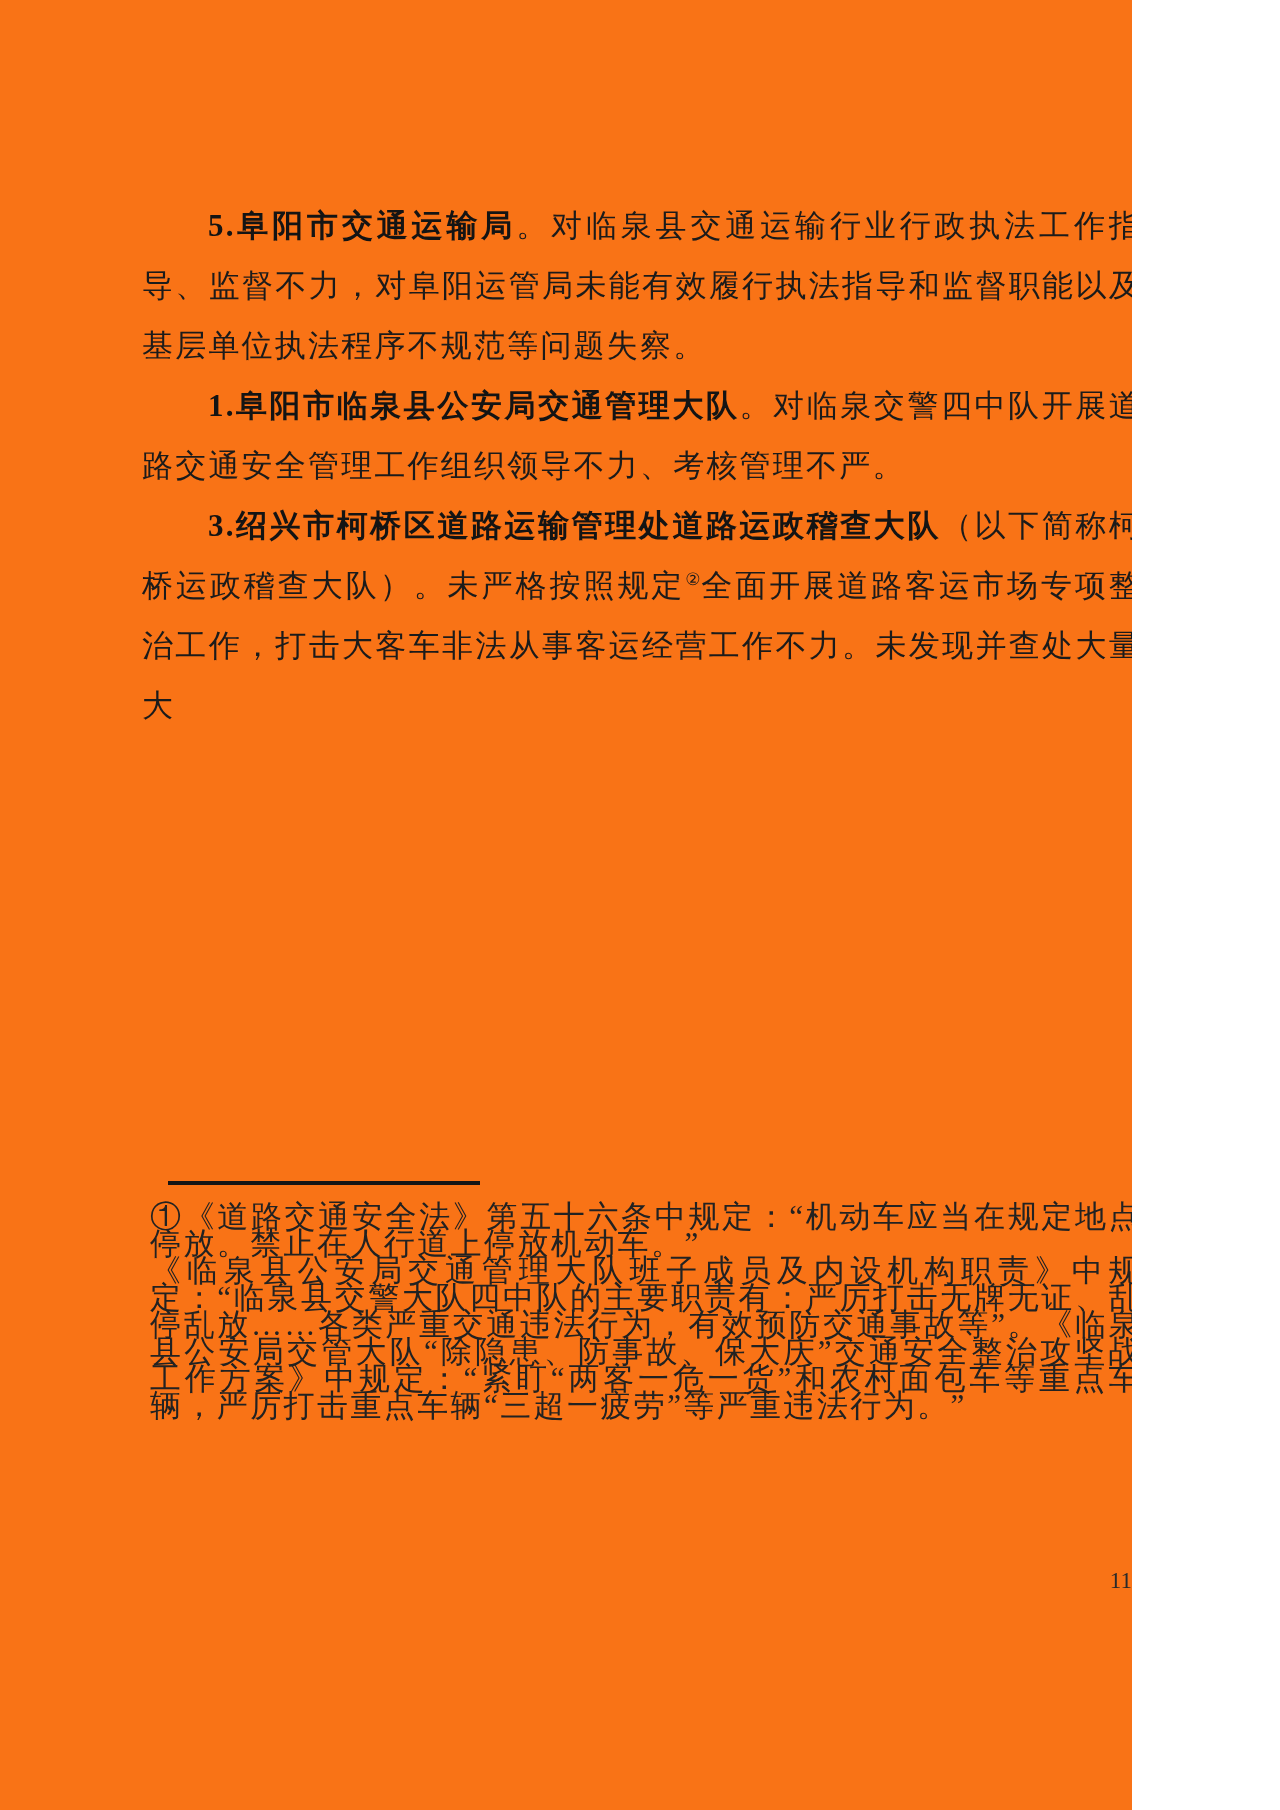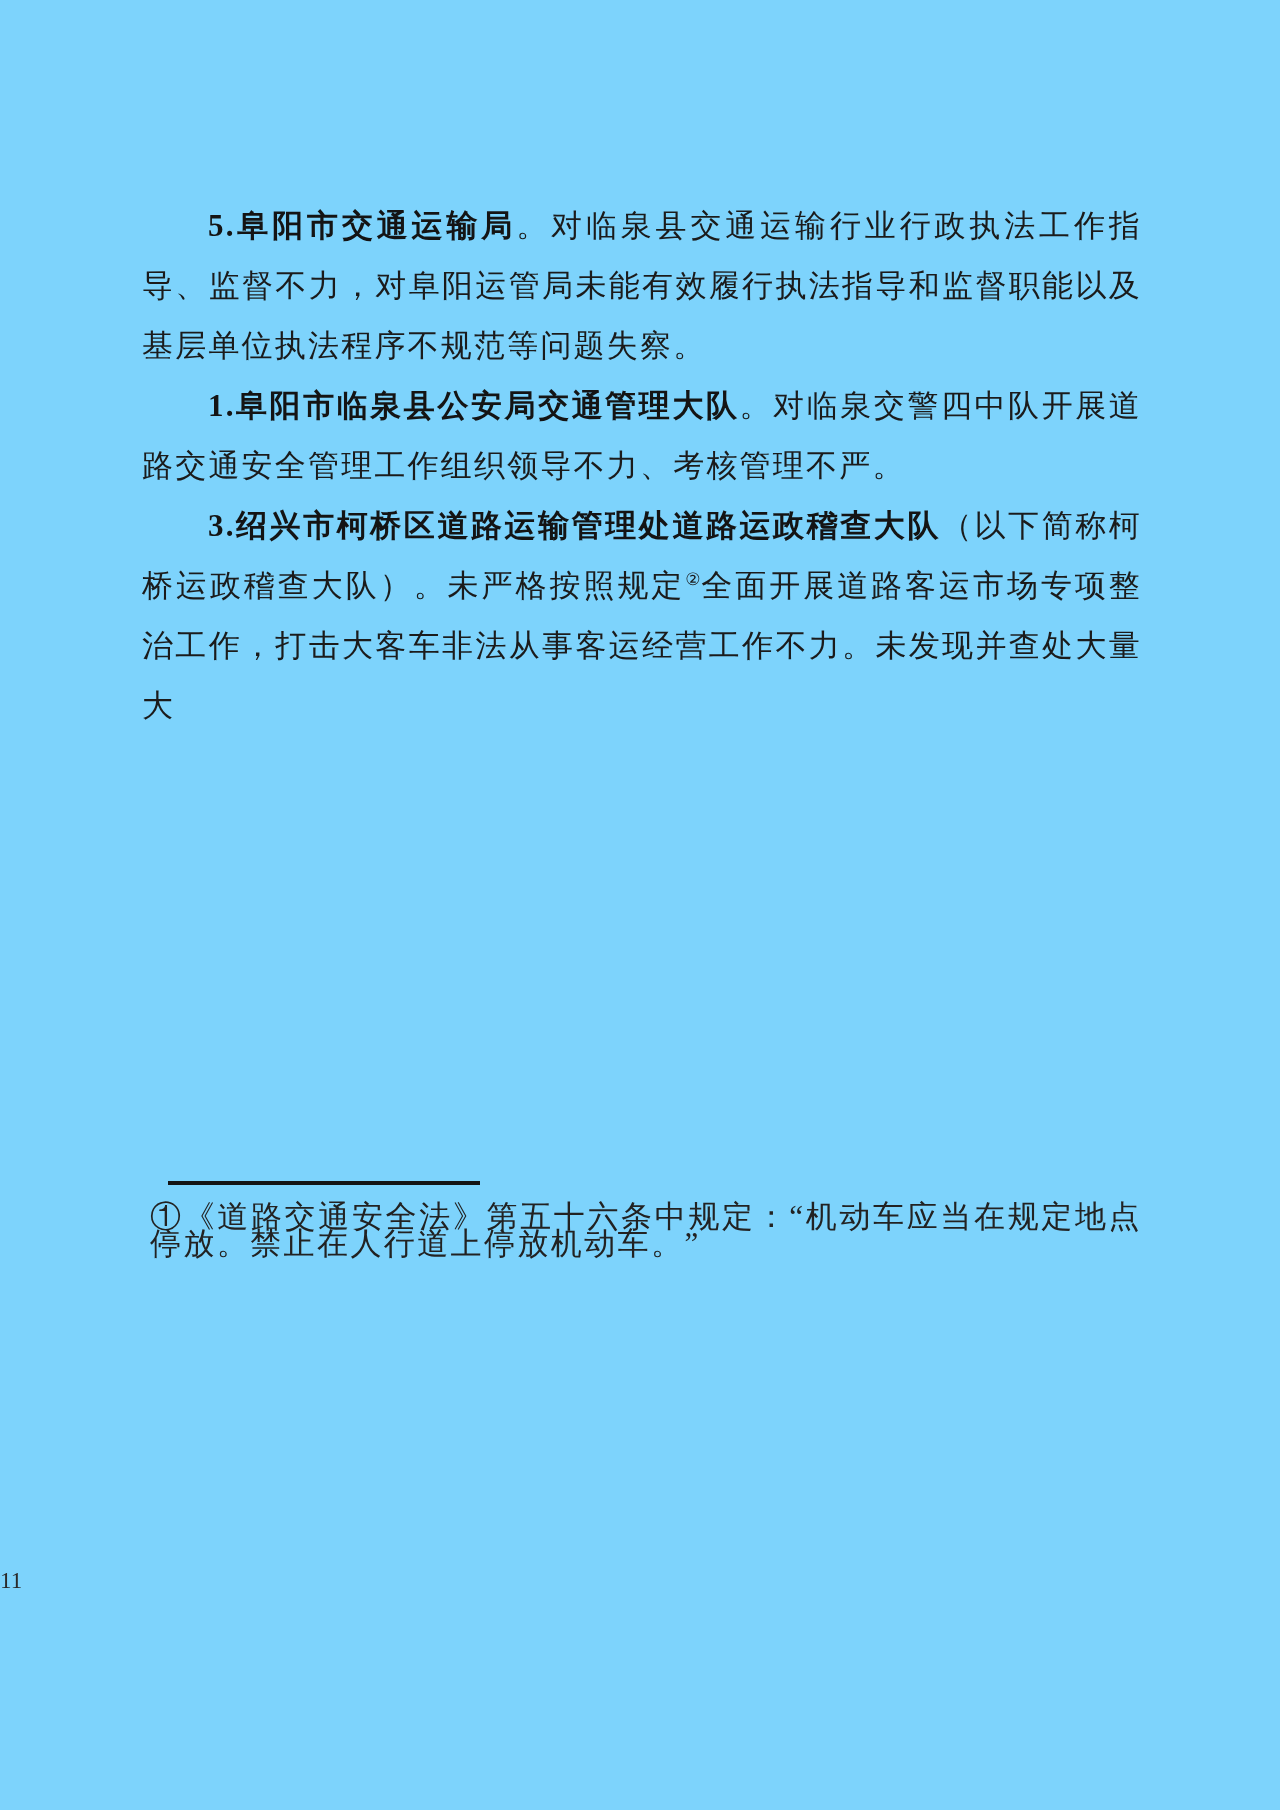--- a/index.html
+++ b/index.html
@@ -1,20 +1,20 @@
 <!DOCTYPE html>
 <html><head>
 <meta charset="utf-8">
 <style>
   html, body { margin: 0; padding: 0; }
   .page {
     position: relative;
-    width: 1280px;
+    width: 1132px;
     height: 1810px;
-    background: #7dd3fc;
+    background: #f97316;
     font-family: "Liberation Serif", "DejaVu Serif", serif;
     color: #1b1b1b;
     overflow: hidden;
   }
   .body-text {
     position: absolute;
     left: 142px;
     top: 196px;
     width: 1000px;
     font-size: 31px;
@@ -56,21 +56,21 @@
     text-align: justify;
     text-justify: inter-ideograph;
     color: #222222;
   }
   .footnotes p { margin: 0; }
   .page-number {
     position: absolute;
     left: 0;
     top: 1568px;
     width: 100%;
-    text-align: left;
+    text-align: right;
     font-size: 23px;
     color: #2a2a2a;
   }
 </style>
 </head>
 <body>
 
 <div class="page">
 
   <div class="body-text">
@@ -80,17 +80,18 @@
     <p class="para"><strong>1.阜阳市临泉县公安局交通管理大队</strong><span>。对临泉交警四中队开展道路交通安全管理工作组织领导不力、考核管理不严。</span><sup></sup><span></span></p>
 
 
     <p class="para"><strong>3.绍兴市柯桥区道路运输管理处道路运政稽查大队</strong><span>（以下简称柯桥运政稽查大队）。未严格按照规定</span><sup>②</sup><span>全面开展道路客运市场专项整治工作，打击大客车非法从事客运经营工作不力。未发现并查处大量大</span></p>
   </div>
 
   <div class="footnote-sep"></div>
 
   <div class="footnotes">
     <p><span>①</span><span>《道路交通安全法》第五十六条中规定：“机动车应当在规定地点停放。禁止在人行道上停放机动车。”</span></p>
+    <p><span></span><span>《临泉县公安局交通管理大队班子成员及内设机构职责》中规定：“临泉县交警大队四中队的主要职责有：严厉打击无牌无证、乱停乱放……各类严重交通违法行为，有效预防交通事故等”。《临泉县公安局交管大队“除隐患、防事故、保大庆”交通安全整治攻坚战工作方案》中规定：“紧盯“两客一危一货”和农村面包车等重点车辆，严厉打击重点车辆“三超一疲劳”等严重违法行为。”</span></p>
   </div>
 
   <div class="page-number">11</div>
 
 </div>
 
 </body></html>

